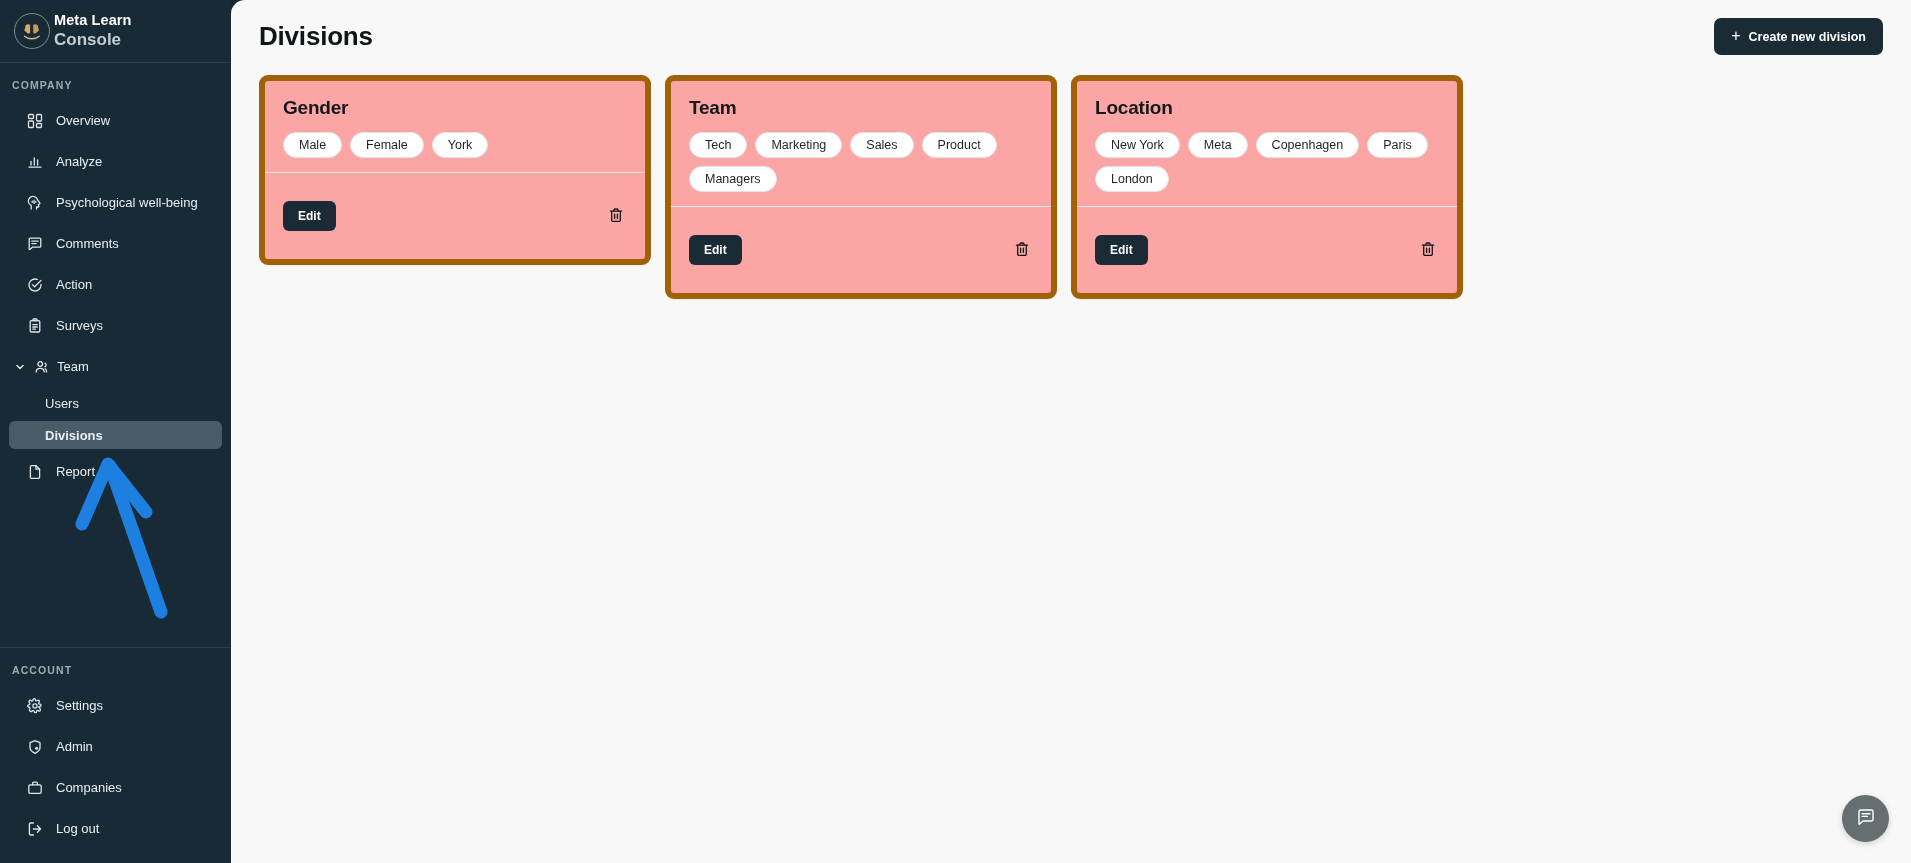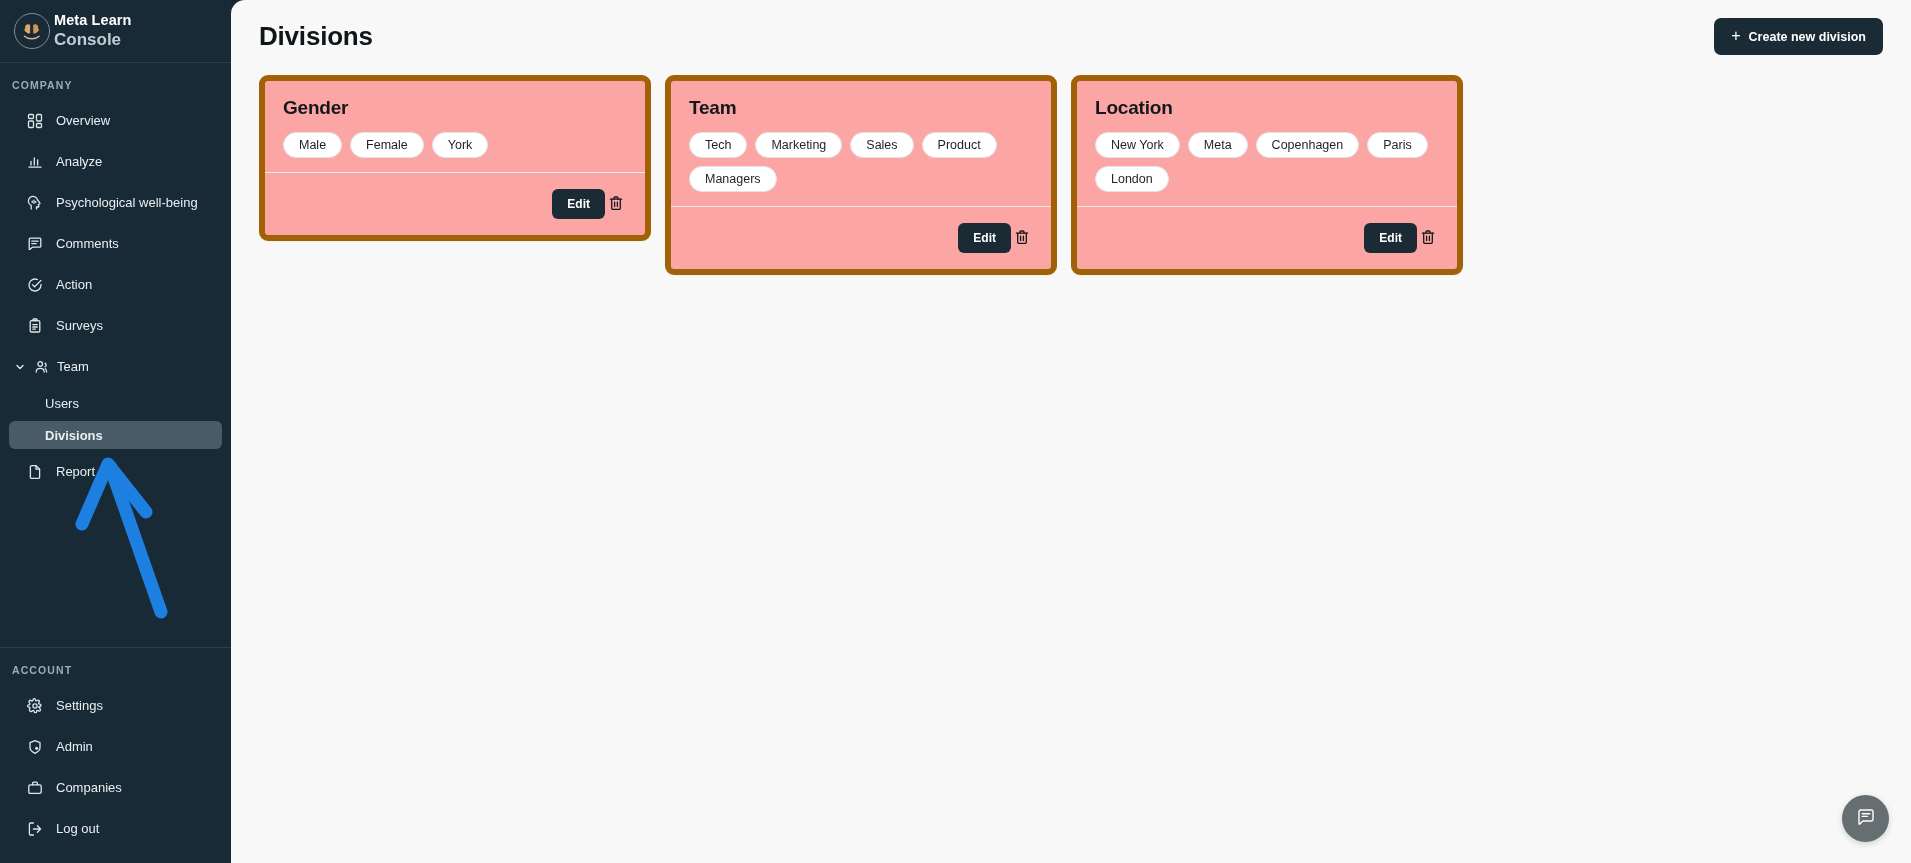--- a/index.html
+++ b/index.html
@@ -120,22 +120,22 @@
     border-radius: 999px;
     background: #fff;
     font-size: 12.5px;
     color: #1c2226;
     padding: 5px 15px;
     white-space: nowrap;
     cursor: pointer;
   }
   .card-footer {
     border-top: 1px solid #ececed;
-    display: flex; align-items: center; justify-content: flex-end;
-    padding: 16px 18px;
+    display: flex; align-items: center; justify-content: space-between;
+    padding: 28px 18px;
   }
   .btn-edit {
     background: #1b2b36; color: #fff;
     font-size: 12px; font-weight: bold;
     border: none; border-radius: 6px;
     padding: 8px 15px; cursor: pointer;
   }
   .icon-btn {
     background: none; border: none; cursor: pointer;
     width: 22px; height: 22px;

